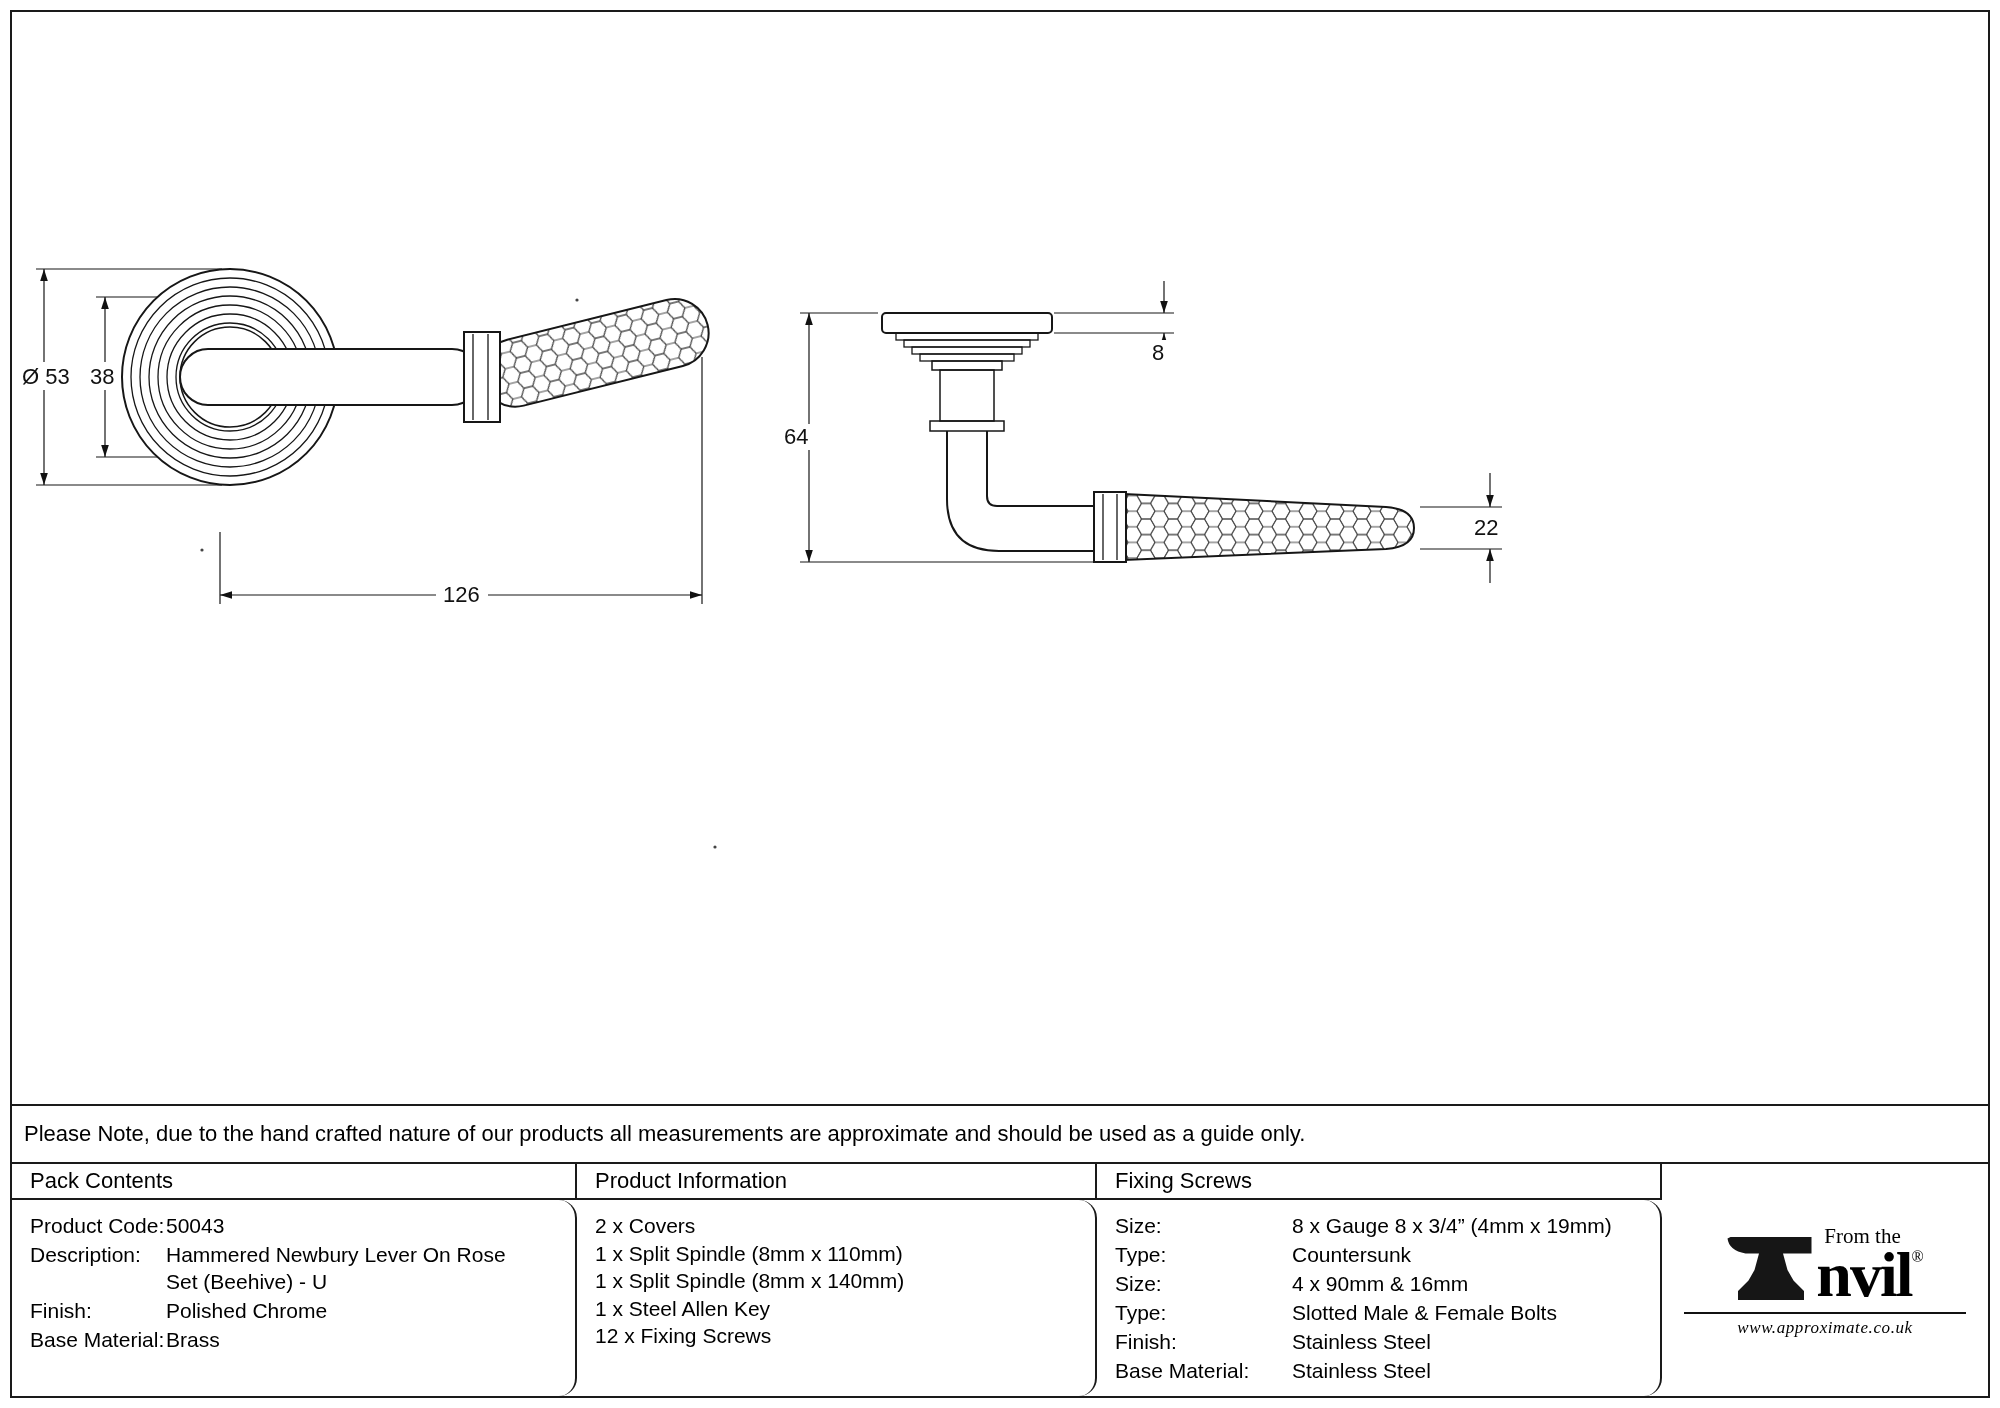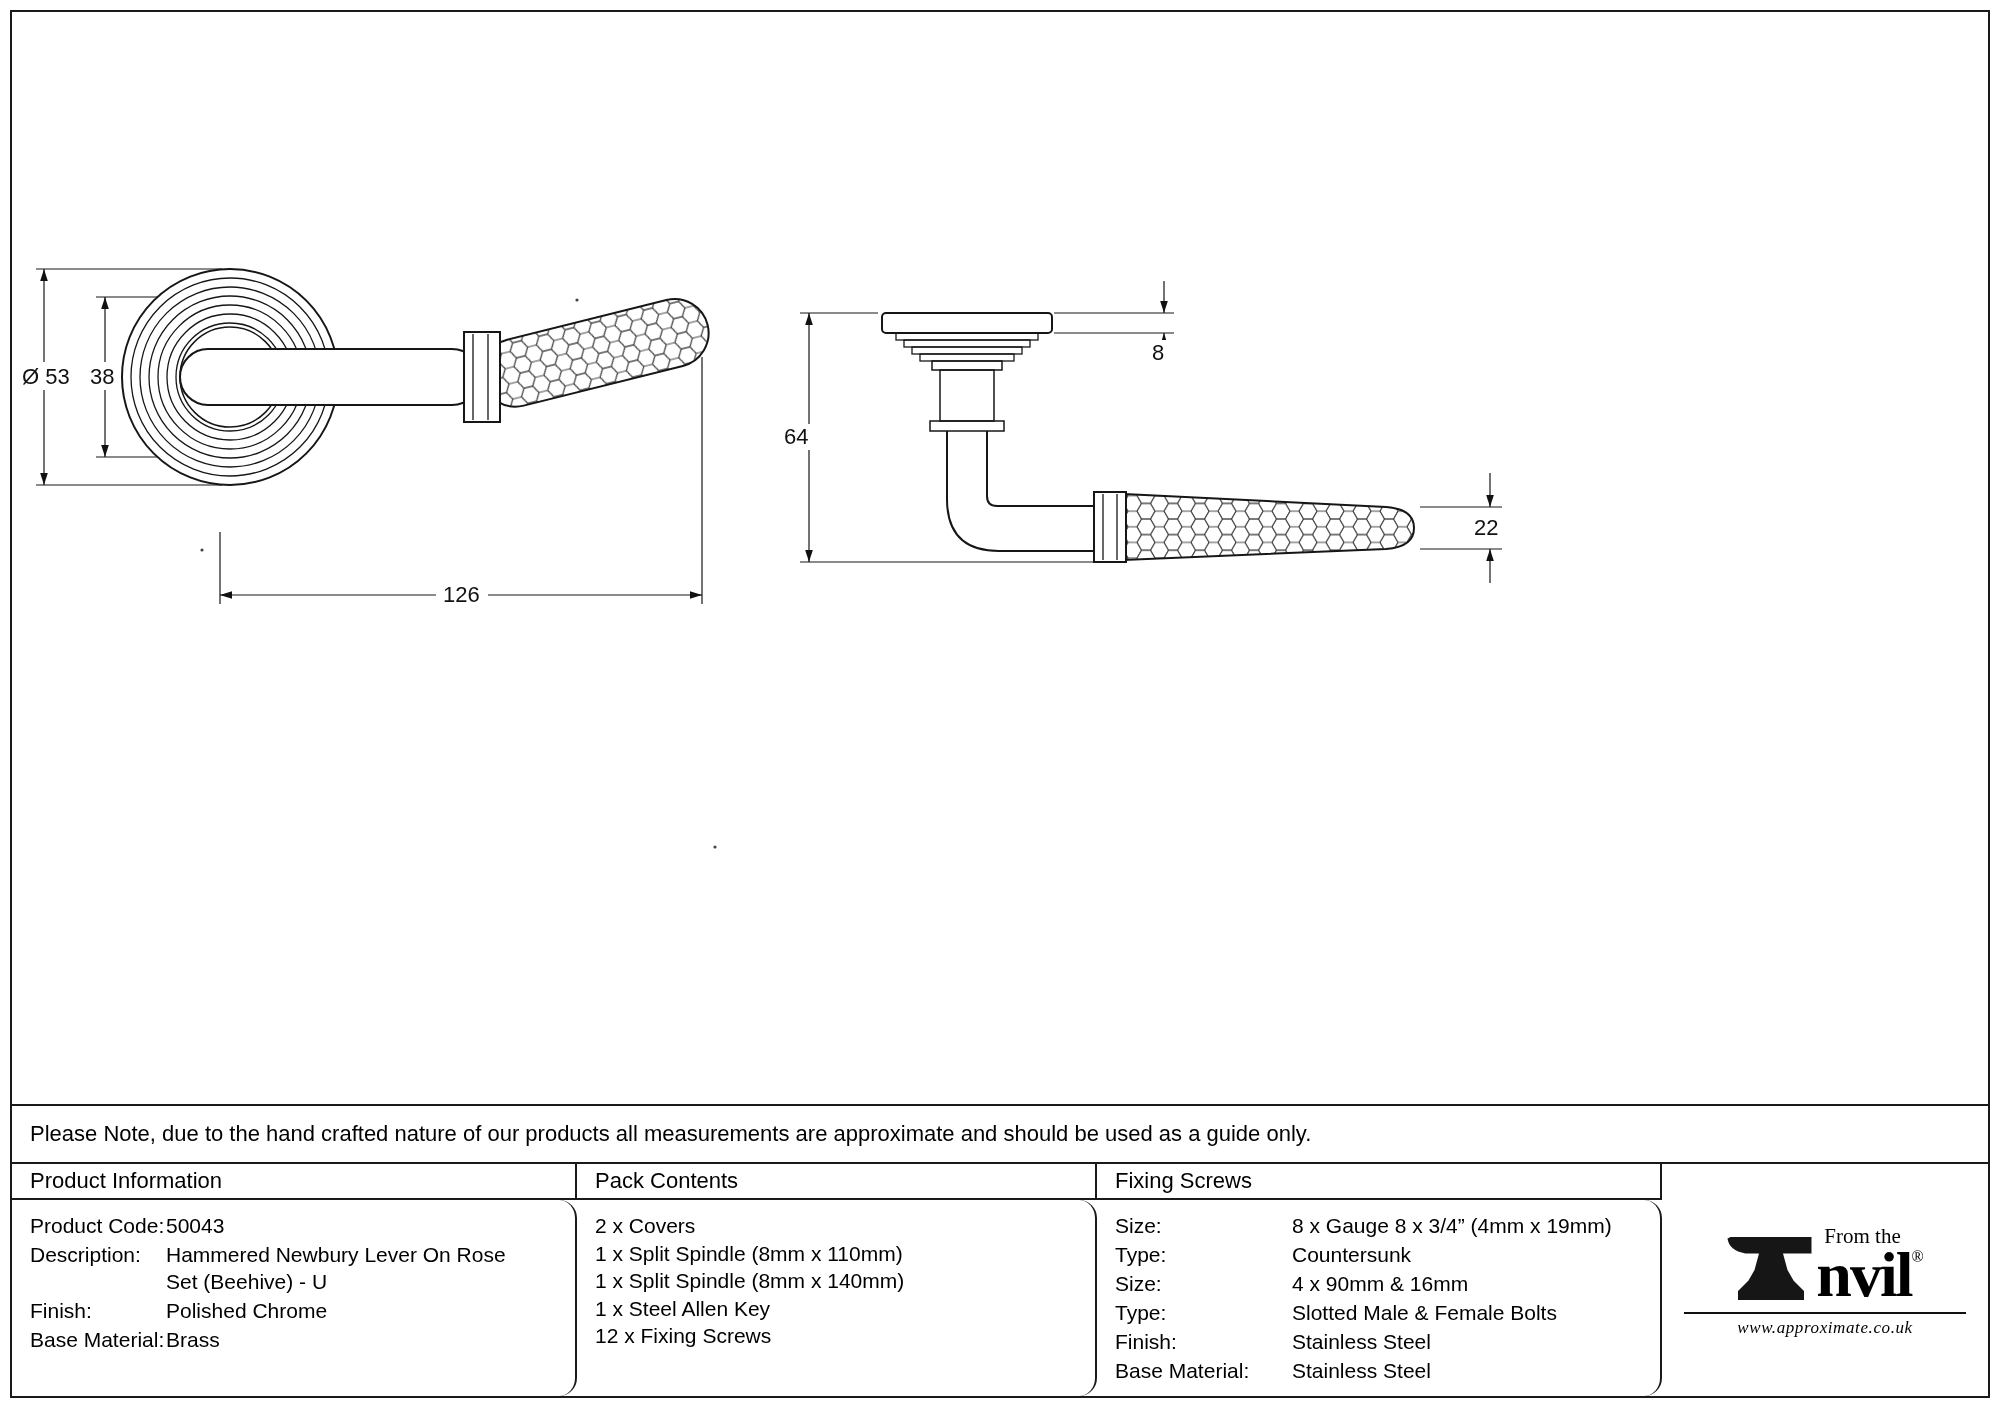--- a/index.html
+++ b/index.html
@@ -13,21 +13,21 @@
   .frame {
     position:absolute; left:10px; top:10px; width:1980px; height:1388px;
     border:2px solid #1a1a1a;
     display:flex; flex-direction:column; background:#fff;
   }
   .drawing-area { height:1092px; position:relative; }
   .drawing-area svg { display:block; width:100%; height:100%; }
 
   .note-row {
     height:58px; border-top:2px solid #1a1a1a;
-    display:flex; align-items:center; padding-left:18px;
+    display:flex; align-items:center; padding-left:12px;
     font-size:22px;
   }
 
   .spec-table {
     flex:1; border-top:2px solid #1a1a1a;
     display:grid;
     grid-template-columns:565px 520px 565px 1fr;
     grid-template-rows:36px 1fr;
   }
   .th {
@@ -164,24 +164,24 @@
       </svg>
     </div>
 
     <div class="note-row">
       <span>Please Note, due to the hand crafted nature of our products all measurements are approximate and should be used as a guide only.</span>
     </div>
 
     <div class="spec-table">
 
       <div class="th col-line">
+        <span>Pack Contents</span>
+      </div>
+      <div class="th col-line">
         <span>Product Information</span>
-      </div>
-      <div class="th col-line">
-        <span>Pack Contents</span>
       </div>
       <div class="th col-line">
         <span>Fixing Screws</span>
       </div>
 
       <div class="logo-cell">
         <div class="logo-top">
           <svg class="anvil-icon" viewBox="0 0 120 100">
             <path fill="#161616" d="M 6 14 L 114 14 L 114 36 L 76 36 L 82 58 L 90 72 L 104 86 L 104 98 L 16 98 L 16 86 L 30 72 L 38 58 L 44 36 L 26 36 Q 4 32 2 16 Z"></path>
           </svg>

